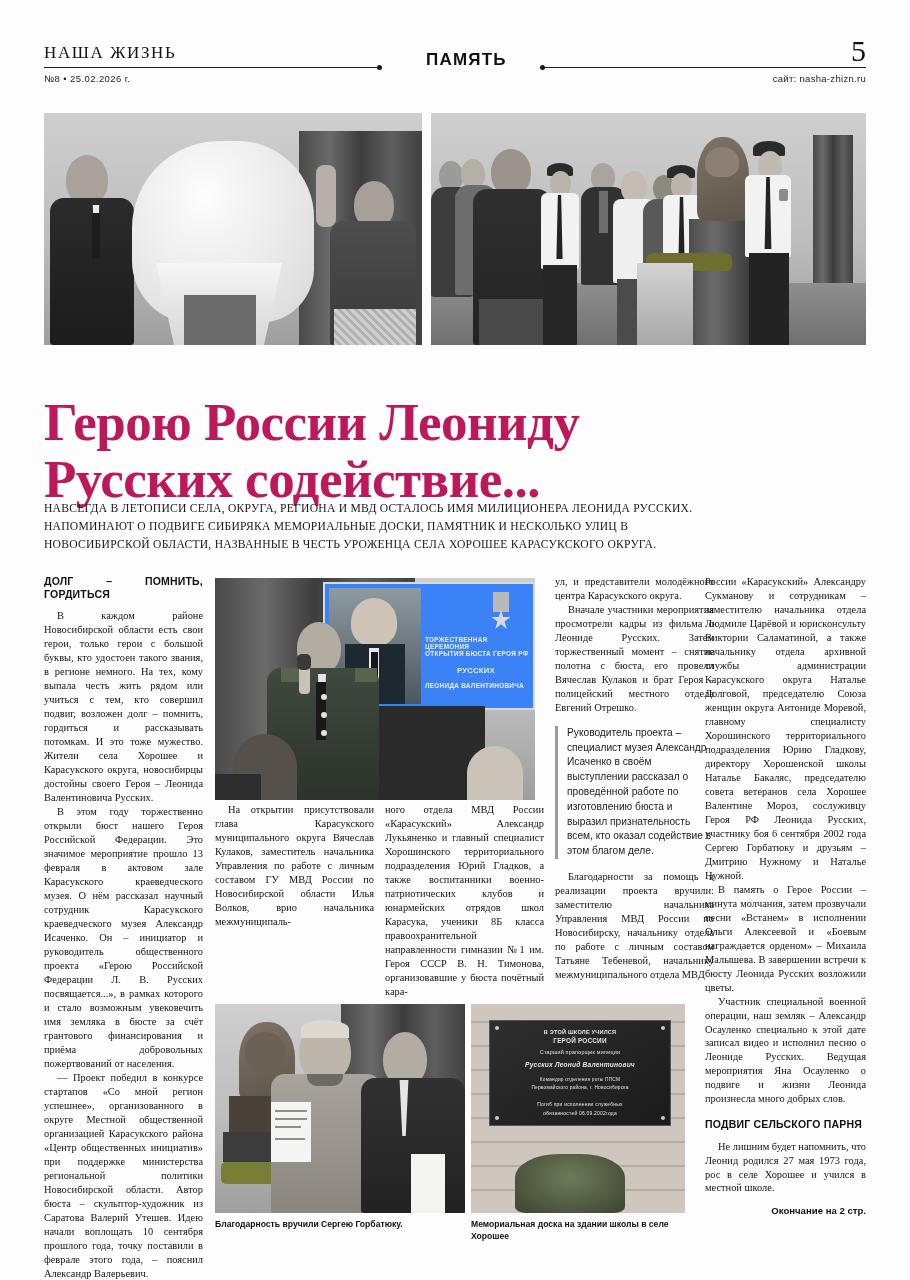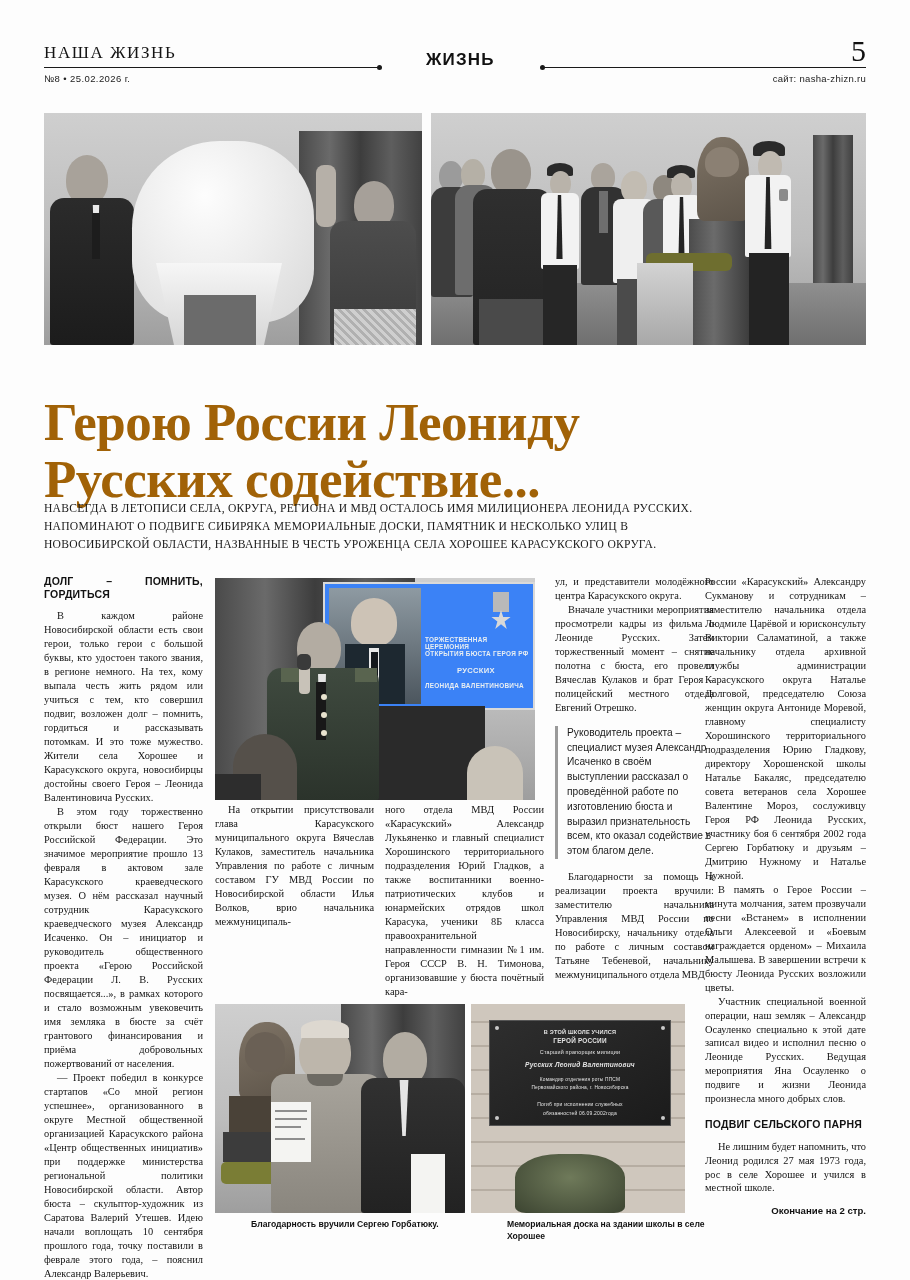--- a/index.html
+++ b/index.html
@@ -154,21 +154,21 @@
   .headline {
     position: absolute;
     left: 44px;
     top: 358px;
     width: 690px;
     font-family: "Liberation Serif", serif;
     font-weight: bold;
     font-size: 53px;
     line-height: 1.08;
     letter-spacing: -0.5px;
-    color: #a16207;
+    color: #be185d;
   }
   .headline .ln { display: block; }
 
   .lede {
     position: absolute;
     left: 44px;
     top: 500px;
     width: 680px;
     font-family: "Liberation Serif", serif;
     font-size: 11.6px;
@@ -273,21 +273,20 @@
     overflow: hidden;
     background: #8a8a8a;
   }
   .cap {
     position: absolute;
     font-family: "Liberation Sans", sans-serif;
     font-weight: bold;
     font-size: 8.6px;
     line-height: 1.35;
     color: #111;
-    margin-left: 36px;
   }
   .cap-bl { left: 215px; top: 1219px; width: 250px; }
   .cap-br { left: 471px; top: 1219px; width: 214px; }
 
   
   .bg-wall { position:absolute; inset:0; background: linear-gradient(180deg,#cfcfcf 0%,#bdbdbd 55%,#9e9e9e 100%); }
   .curtain { position:absolute; background: linear-gradient(90deg,#4a4a4a,#6a6a6a,#3d3d3d,#5e5e5e,#414141); }
   .head { position:absolute; border-radius:50% 50% 45% 45%; background:#9b9b9b; }
   .torso { position:absolute; border-radius:14px 14px 3px 3px; }
   .sheet { position:absolute; background: radial-gradient(ellipse at 40% 30%, #fdfdfd 0%, #ededed 45%, #d8d8d8 100%); border-radius: 48% 42% 30% 34%; }
@@ -313,21 +312,21 @@
 
 <div class="page">
 
   <div class="masthead">
     <div class="mh-left">
       <div class="mh-paper-name">НАША ЖИЗНЬ</div>
     </div>
     <div class="mh-rule-left"></div>
     <div class="mh-issue">№8  •  25.02.2026 г.</div>
 
-    <div class="mh-center">ЖИЗНЬ</div>
+    <div class="mh-center">ПАМЯТЬ</div>
     <div class="mh-rule-right"></div>
 
     <div class="mh-pageno">5</div>
     <div class="mh-rule-pg"></div>
     <div class="mh-site">сайт: nasha-zhizn.ru</div>
   </div>
 
   <div class="photo-row-top">
 
     <div class="ph ph-top-left">

